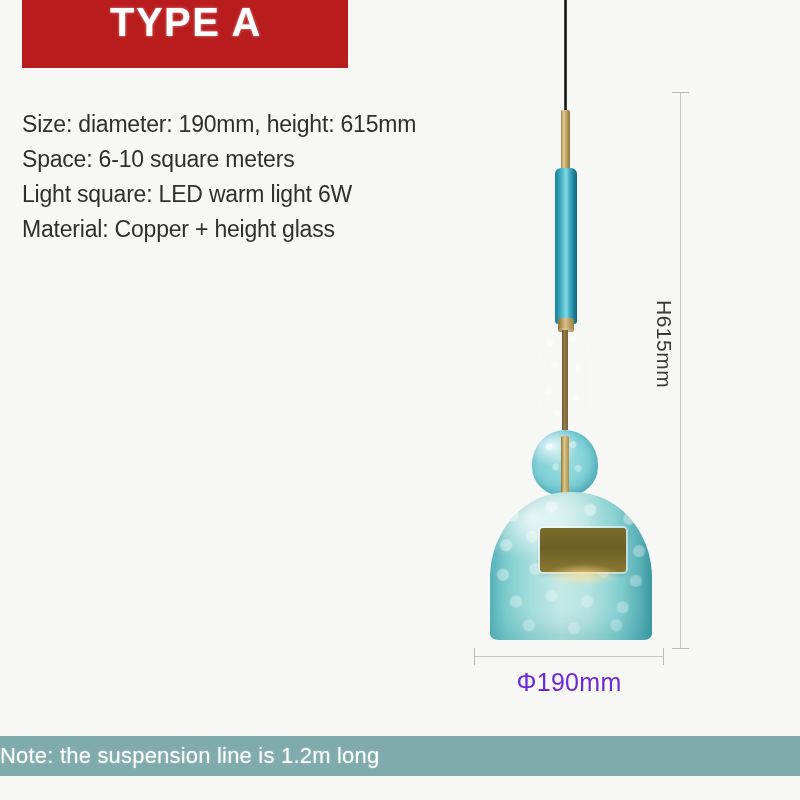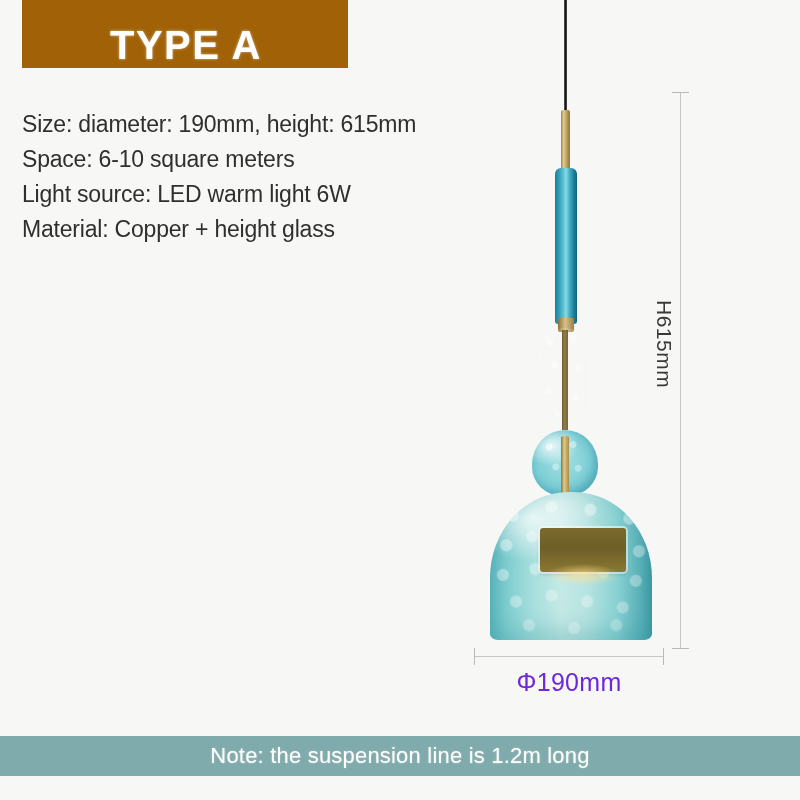--- a/index.html
+++ b/index.html
@@ -15,23 +15,23 @@
     position: relative;
   }
 
   
   #type-banner {
     position: absolute;
     left: 22px;
     top: 0px;
     width: 326px;
     height: 68px;
-    background: #a16207;
+    background: #b91c1c;
     display: flex;
-    align-items: flex-end;
+    align-items: flex-start;
     box-shadow: 0 0 0 1px rgba(255,255,255,0.5);
   }
   #type-banner-label {
     color: #ffffff;
     font-size: 40px;
     font-weight: bold;
     letter-spacing: 1.5px;
     padding-left: 88px;
     text-shadow: 0 0 3px rgba(255,255,255,0.55);
   }
@@ -302,40 +302,39 @@
   
   #note-bar {
     position: absolute;
     left: 0px;
     top: 736px;
     width: 800px;
     height: 40px;
     background: #80abac;
     display: flex;
     align-items: center;
-    justify-content: center;
   }
   #note-bar-label {
     color: #ffffff;
     font-size: 22px;
     letter-spacing: 0.2px;
     text-shadow: 0 0 2px rgba(255,255,255,0.4);
   }
 </style>
 </head>
 <body>
 
 <div id="type-banner">
   <span id="type-banner-label">TYPE A</span>
 </div>
 
 <div id="spec-list">
   <div class="spec-line">Size: diameter: 190mm, height: 615mm</div>
   <div class="spec-line">Space: 6-10 square meters</div>
-  <div class="spec-line">Light source: LED warm light 6W</div>
+  <div class="spec-line">Light square: LED warm light 6W</div>
   <div class="spec-line">Material: Copper + height glass</div>
 </div>
 
 <div id="lamp">
 
   <div id="lamp-cord"></div>
   <div id="brass-connector"></div>
   <div id="teal-stem"></div>
   <div id="stem-ferrule"></div>
 

